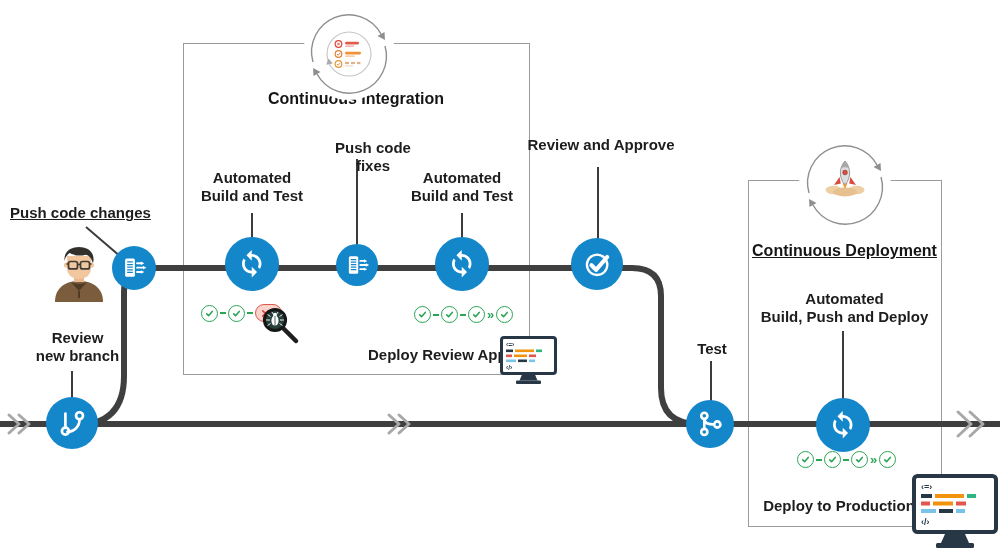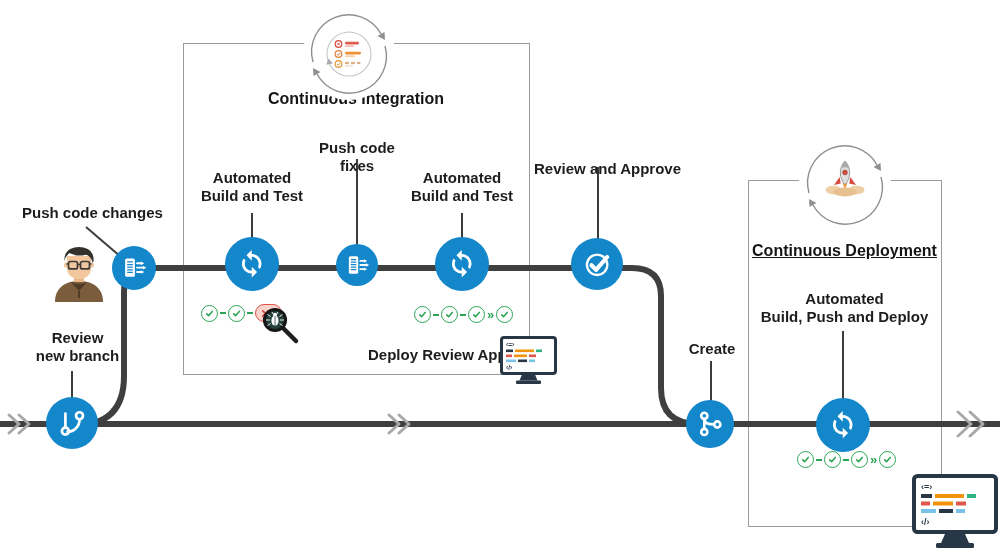--- a/index.html
+++ b/index.html
@@ -64,43 +64,44 @@
     <circle cx="44.5" cy="21" r="2.6" fill="#f2c79d"></circle>
     <path d="M20 12 h24 v12 c0 7 -5.4 11 -12 11 s-12 -4 -12 -11 z" fill="#f2c79d"></path>
     <path d="M17.5 17 c-1 -10 7 -14 14.5 -14 s15.5 4 14.5 14 l-0.7 2 c-1.5 -5.5 -3.8 -7.5 -7.2 -8.3 c-5.8 1.7 -11.6 0.9 -16 -1.6 c-2.6 1.8 -4.5 4.4 -5.1 7.9 z" fill="#33302c"></path>
     <g fill="none" stroke="#3e3c38" stroke-width="1.7">
       <rect x="21.5" y="17.5" width="9" height="7.4" rx="2"></rect>
       <rect x="33.5" y="17.5" width="9" height="7.4" rx="2"></rect>
       <path d="M30.5 20.5h3 M21.5 20h-2 M42.5 20h2"></path>
     </g>
   </svg>
 
-  <div class="lbl" style="left:22px;top:204px;">Push code changes</div>
+  <div class="lbl" style="left:10px;top:204px;text-decoration:underline;">Push code changes</div>
   <div class="lbl center" style="left:30px;top:329px;width:95px;">
     <span>Review</span><br>
     <span>new branch</span>
   </div>
   <div class="title" style="left:184px;top:90px;width:344px;">Continuous Integration</div>
   <div class="lbl center" style="left:192px;top:169px;width:120px;">
     <span>Automated</span><br>
     <span>Build and Test</span>
   </div>
-  <div class="lbl center" style="left:300px;top:139px;width:114px;">Push code fixes</div>
+  <div class="lbl center" style="left:316px;top:139px;width:114px;">Push code fixes</div>
   <div class="lbl center" style="left:402px;top:169px;width:120px;">
     <span>Automated</span><br>
     <span>Build and Test</span>
   </div>
   <div class="lbl" style="left:368px;top:346px;">Deploy Review App</div>
-  <div class="lbl center" style="left:521px;top:160px;width:160px;text-align:right;">Review and Approve</div>
-  <div class="lbl center" style="left:677px;top:340px;width:70px;">Create</div>
+  <div class="lbl center" style="left:521px;top:136px;width:160px;">Review and Approve</div>
+  <div class="lbl center" style="left:677px;top:340px;width:70px;">Test</div>
   <div class="title" style="left:749px;top:242px;width:191px;text-decoration:underline;">Continuous Deployment</div>
   <div class="lbl center" style="left:749px;top:290px;width:191px;">
     <span>Automated</span><br>
     <span>Build, Push and Deploy</span>
   </div>
+  <div class="lbl center" style="left:760px;top:497px;width:158px;">Deploy to Production</div>
 
   <div class="node" style="left:46px;top:397px;width:52px;height:52px;">
     <svg viewBox="0 0 24 24">
       <g fill="none" stroke="#fff" stroke-width="2" stroke-linecap="round">
         <line x1="7" y1="5" x2="7" y2="15"></line>
         <circle cx="17.5" cy="6.5" r="2.6"></circle>
         <circle cx="7" cy="18" r="2.6"></circle>
         <path d="M17.5 9.5 a9 9 0 0 1 -9 9"></path>
       </g>
     </svg>

